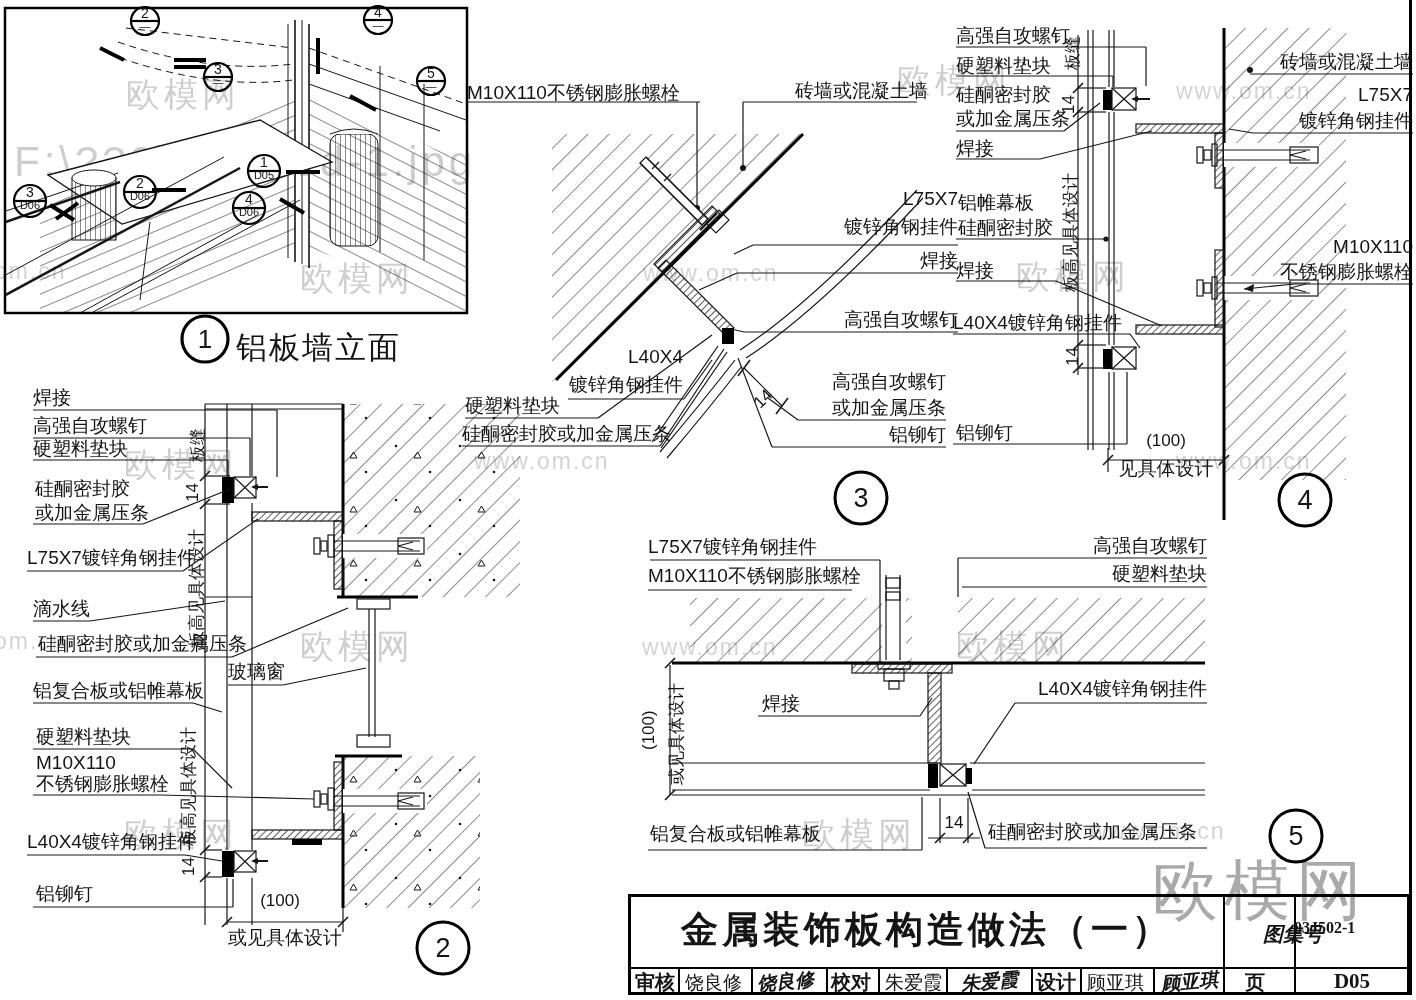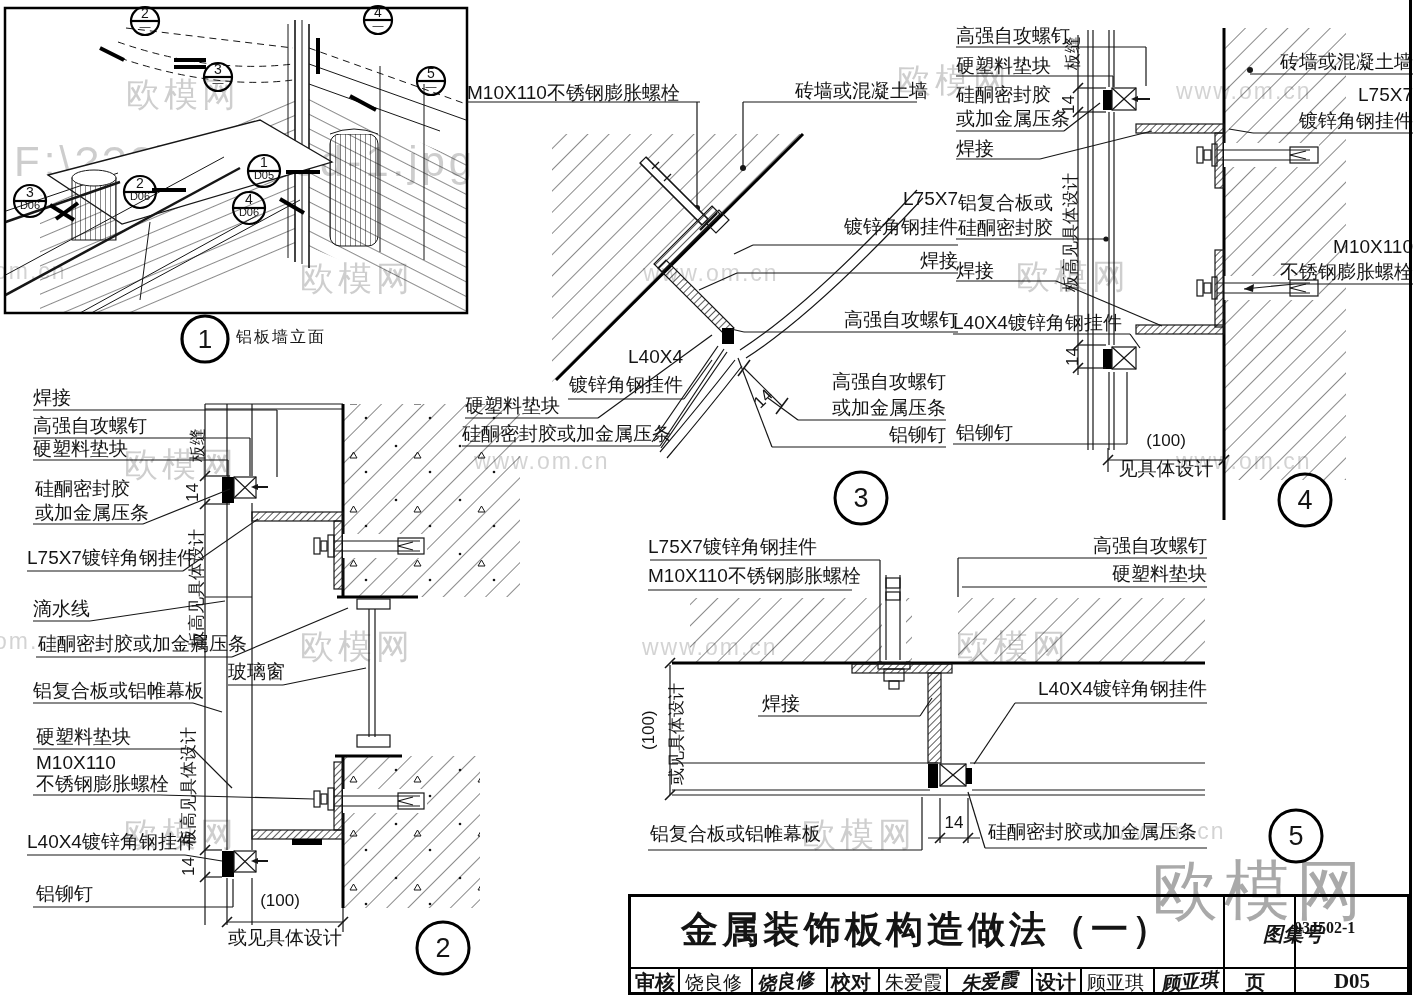--- a/index.html
+++ b/index.html
@@ -13,21 +13,21 @@
   .r45{transform:rotate(-45deg);transform-origin:0 0;font-size:17px;}
   .dim{font-size:17px;}
   .wm{position:absolute;color:#9f9f9f;opacity:.5;font-size:34px;letter-spacing:4px;white-space:nowrap;pointer-events:none;}
   .wmu{font-size:23px;letter-spacing:2px;opacity:.45;}
   .wmbig{font-size:66px;letter-spacing:6px;opacity:.75;color:#8d8d8d;}
   .wmpath{position:absolute;left:14px;top:138px;font-size:42px;color:#bdbdbd;opacity:.75;letter-spacing:4px;white-space:nowrap;}
   .callout{position:absolute;width:44px;text-align:center;}
   .callout .n{display:block;font-size:14px;line-height:13px;}
   .callout .s{display:block;font-size:11px;line-height:13px;}
   .detnum{position:absolute;width:44px;text-align:center;font-size:27px;line-height:28px;}
-  .cap{position:absolute;font-size:16px;letter-spacing:2px;}
+  .cap{position:absolute;font-size:31px;letter-spacing:2px;}
   
   #tb{position:absolute;left:628px;top:894px;width:782px;height:101px;border:3px solid #000;box-sizing:border-box;}
   .tbc{position:absolute;box-sizing:border-box;border-left:2px solid #000;}
   .tbt{position:absolute;white-space:nowrap;}
   #tb-title{left:0;top:8px;width:592px;text-align:center;font-size:37px;font-weight:600;letter-spacing:4px;}
   .roleT{font-size:20px;font-weight:600;}
   .nameT{font-size:19px;}
   .sigT{font-size:19px;font-style:italic;font-weight:700;transform:rotate(-5deg);}
   .numT{font-family:"Liberation Serif","DejaVu Serif",serif;font-weight:700;}
   #rightedge{position:absolute;left:1409px;top:0;width:3px;height:995px;background:#000;}
@@ -512,21 +512,21 @@
   <div class="lb r" style="left:820px;top:397px;width:126px;">或加金属压条</div>
   <div class="lb r" style="left:830px;top:424px;width:116px;">铝铆钉</div>
   <div class="lb r45 dim" style="left:749px;top:398px;">14</div>
   <div class="detnum" style="left:839px;top:484px;">3</div>
 
   <div class="lb" style="left:956px;top:25px;">高强自攻螺钉</div>
   <div class="lb" style="left:956px;top:55px;">硬塑料垫块</div>
   <div class="lb" style="left:956px;top:84px;">硅酮密封胶</div>
   <div class="lb" style="left:956px;top:108px;">或加金属压条</div>
   <div class="lb" style="left:956px;top:138px;">焊接</div>
-  <div class="lb" style="left:958px;top:192px;">铝复合板或</div>
+  <div class="lb" style="left:958px;top:192px;">铝帷幕板</div>
   <div class="lb" style="left:958px;top:217px;">硅酮密封胶</div>
   <div class="lb" style="left:956px;top:260px;">焊接</div>
   <div class="lb" style="left:953px;top:312px;">L40X4镀锌角钢挂件</div>
   <div class="lb" style="left:956px;top:422px;">铝铆钉</div>
   <div class="lb r" style="left:1250px;top:51px;width:163px;">砖墙或混凝土墙</div>
   <div class="lb r" style="left:1280px;top:84px;width:133px;">L75X7</div>
   <div class="lb r" style="left:1267px;top:110px;width:146px;">镀锌角钢挂件</div>
   <div class="lb r" style="left:1280px;top:236px;width:133px;">M10X110</div>
   <div class="lb r" style="left:1253px;top:261px;width:160px;">不锈钢膨胀螺栓</div>
   <div class="lb rv dim" style="left:1062px;top:70px;">板缝</div>

